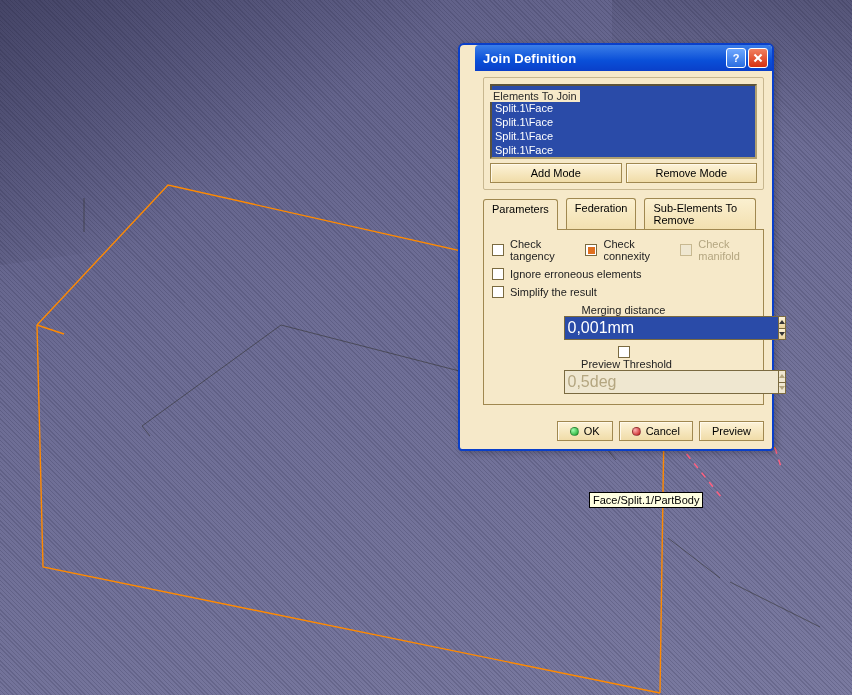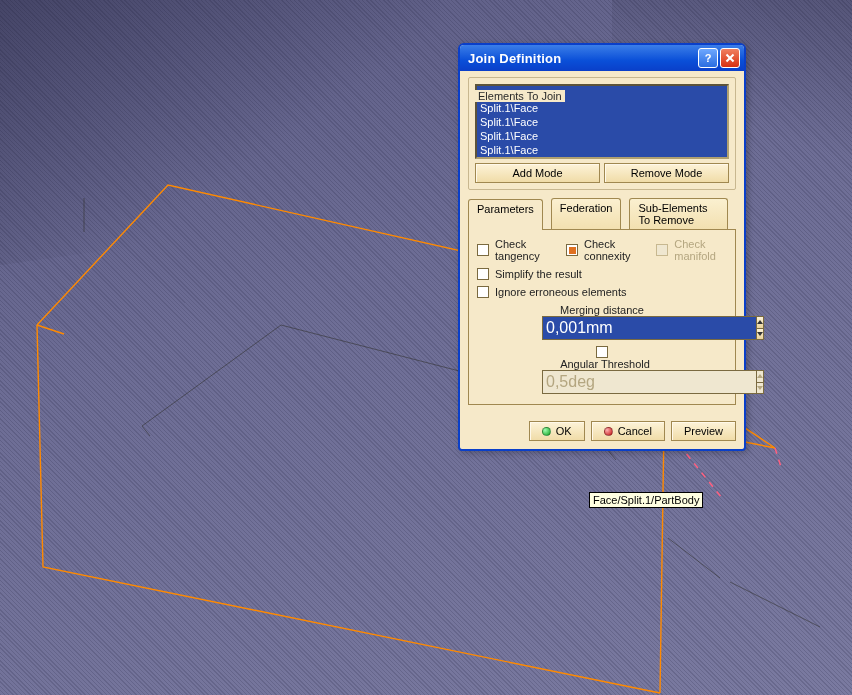--- a/index.html
+++ b/index.html
@@ -20,24 +20,25 @@
   
   
   .tooltip {
     position:absolute; left:589px; top:492px;
     background:#ffffe1; border:1px solid #000; padding:1px 3px;
     font-size:11px; color:#000;
   }
   
   
   .dialog {
-    position:absolute; left:458px; top:43px; width:288px;
+    position:absolute; left:458px; top:43px; width:316px;
     border:2px solid #0a3fc9; border-radius:6px 6px 4px 4px;
     background:#f6e9c9;
     box-shadow:2px 2px 6px rgba(0,0,0,0.25);
+    padding-left:15px;
   }
   .titlebar {
     height:26px; background:linear-gradient(#3b7ee8,#0a4fd8 60%,#0a3fc9);
     display:flex; align-items:center; padding:0 4px 0 8px;
     border-radius:4px 4px 0 0;
   }
   .titlebar .title { color:#fff; font-weight:bold; font-size:13px; flex:1; letter-spacing:0.2px; }
   .tbtn {
     width:20px; height:20px; margin-left:2px; border-radius:3px;
     border:1px solid #fff; display:flex; align-items:center; justify-content:center;
@@ -205,43 +206,43 @@
         <span class="lbl">Check tangency</span>
         <span style="width:6px"></span>
         <span class="cb checked"></span>
         <span class="lbl">Check connexity</span>
         <span style="width:6px"></span>
         <span class="cb disabled"></span>
         <span class="lbl disabled">Check manifold</span>
       </div>
       <div class="row">
         <span class="cb"></span>
+        <span class="lbl">Ignore erroneous elements</span>
+      </div>
+      <div class="row">
+        <span class="cb"></span>
         <span class="lbl">Simplify the result</span>
-      </div>
-      <div class="row">
-        <span class="cb"></span>
-        <span class="lbl">Ignore erroneous elements</span>
       </div>
       <div class="field-row">
         <span class="lbl">Merging distance</span>
         <div class="numinput">
           <input class="sel" value="0,001mm" style="">
           <div class="spin">
             <div>
                 <span class="arr up"></span>
               </div>
             <div>
                 <span class="arr dn"></span>
               </div>
           </div>
         </div>
       </div>
       <div class="field-row" style="margin-bottom:0;">
         <span class="cb"></span>
-        <span class="lbl" style="flex:1; margin-left:6px;">Angular Threshold</span>
+        <span class="lbl" style="flex:1; margin-left:6px;">Preview Threshold</span>
         <div class="numinput">
           <input disabled="" value="0,5deg" style="">
           <div class="spin disabled">
             <div>
                 <span class="arr up"></span>
               </div>
             <div>
                 <span class="arr dn"></span>
               </div>
           </div>

